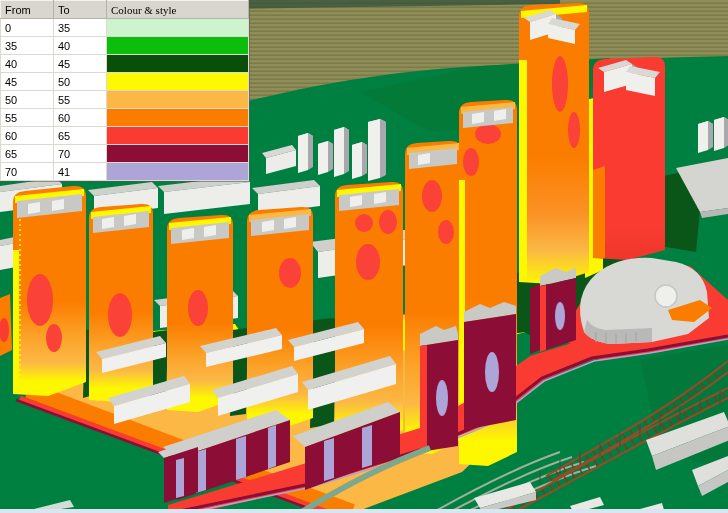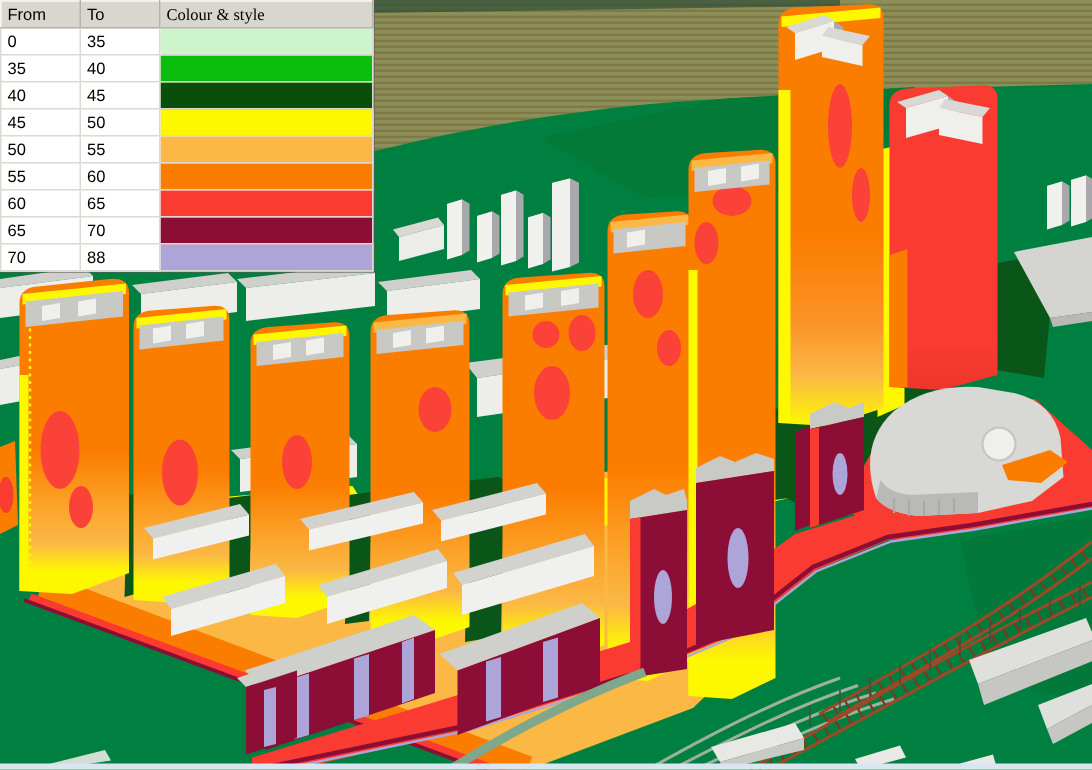--- a/index.html
+++ b/index.html
@@ -1,19 +1,19 @@
 <!DOCTYPE html>
 <html><head>
 <meta charset="utf-8">
 <style>
   html,body{margin:0;padding:0;background:#fff;}
   .stage{
     position:relative;width:728px;height:513px;overflow:hidden;
     font-family:"Liberation Sans", sans-serif;
-    background:#22c55e;
+    background:#eab308;
   }
   .viewport{position:absolute;inset:0;}
   .viewport svg{display:block;}
   
   table.legend{
     position:absolute;top:0;left:0;z-index:10;
     border-collapse:collapse;background:#fff;
     font-size:11px;color:#000;
     box-shadow:1px 1px 0 rgba(90,90,85,.55);
   }
@@ -465,18 +465,18 @@
         <td>65</td>
         <td class="swatch" style="background: rgb(249, 59, 49);"></td>
       </tr>
       <tr>
         <td>65</td>
         <td>70</td>
         <td class="swatch" style="background: rgb(140, 13, 54);"></td>
       </tr>
       <tr>
         <td>70</td>
-        <td>88</td>
+        <td>41</td>
         <td class="swatch" style="background: rgb(173, 165, 215);"></td>
       </tr>
     </tbody>
   </table>
 </div>
 
 </body></html>

